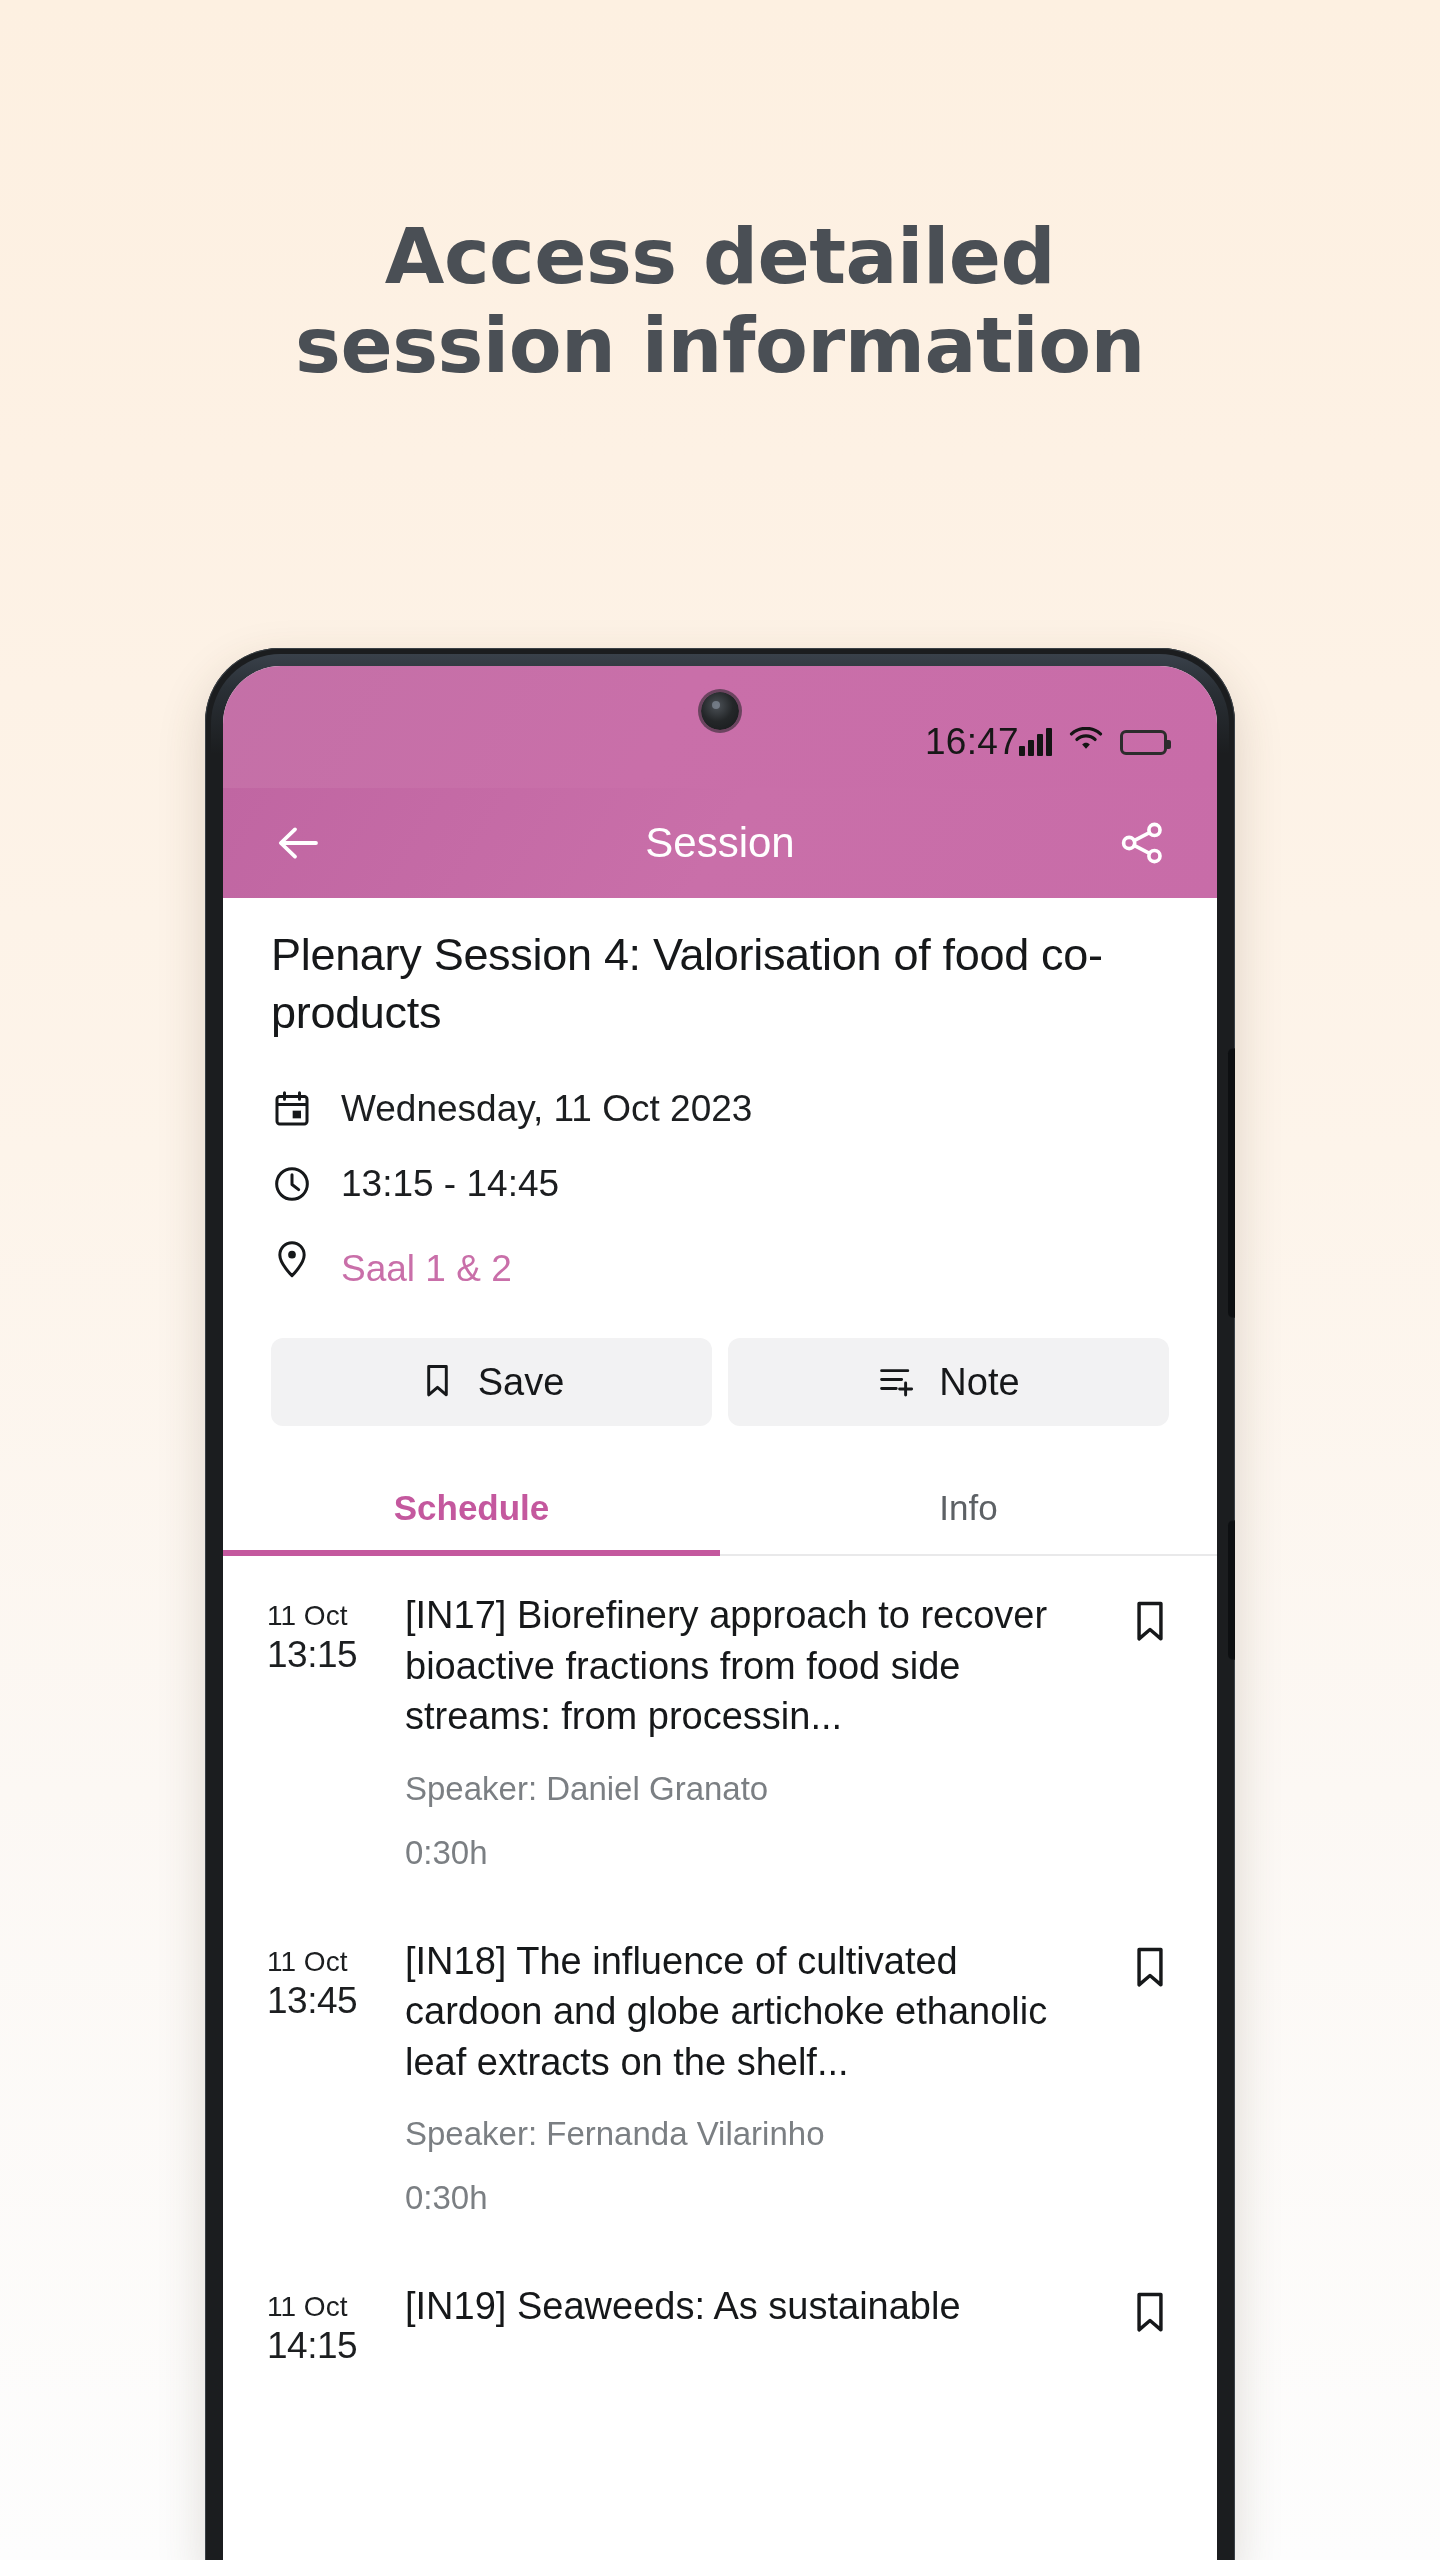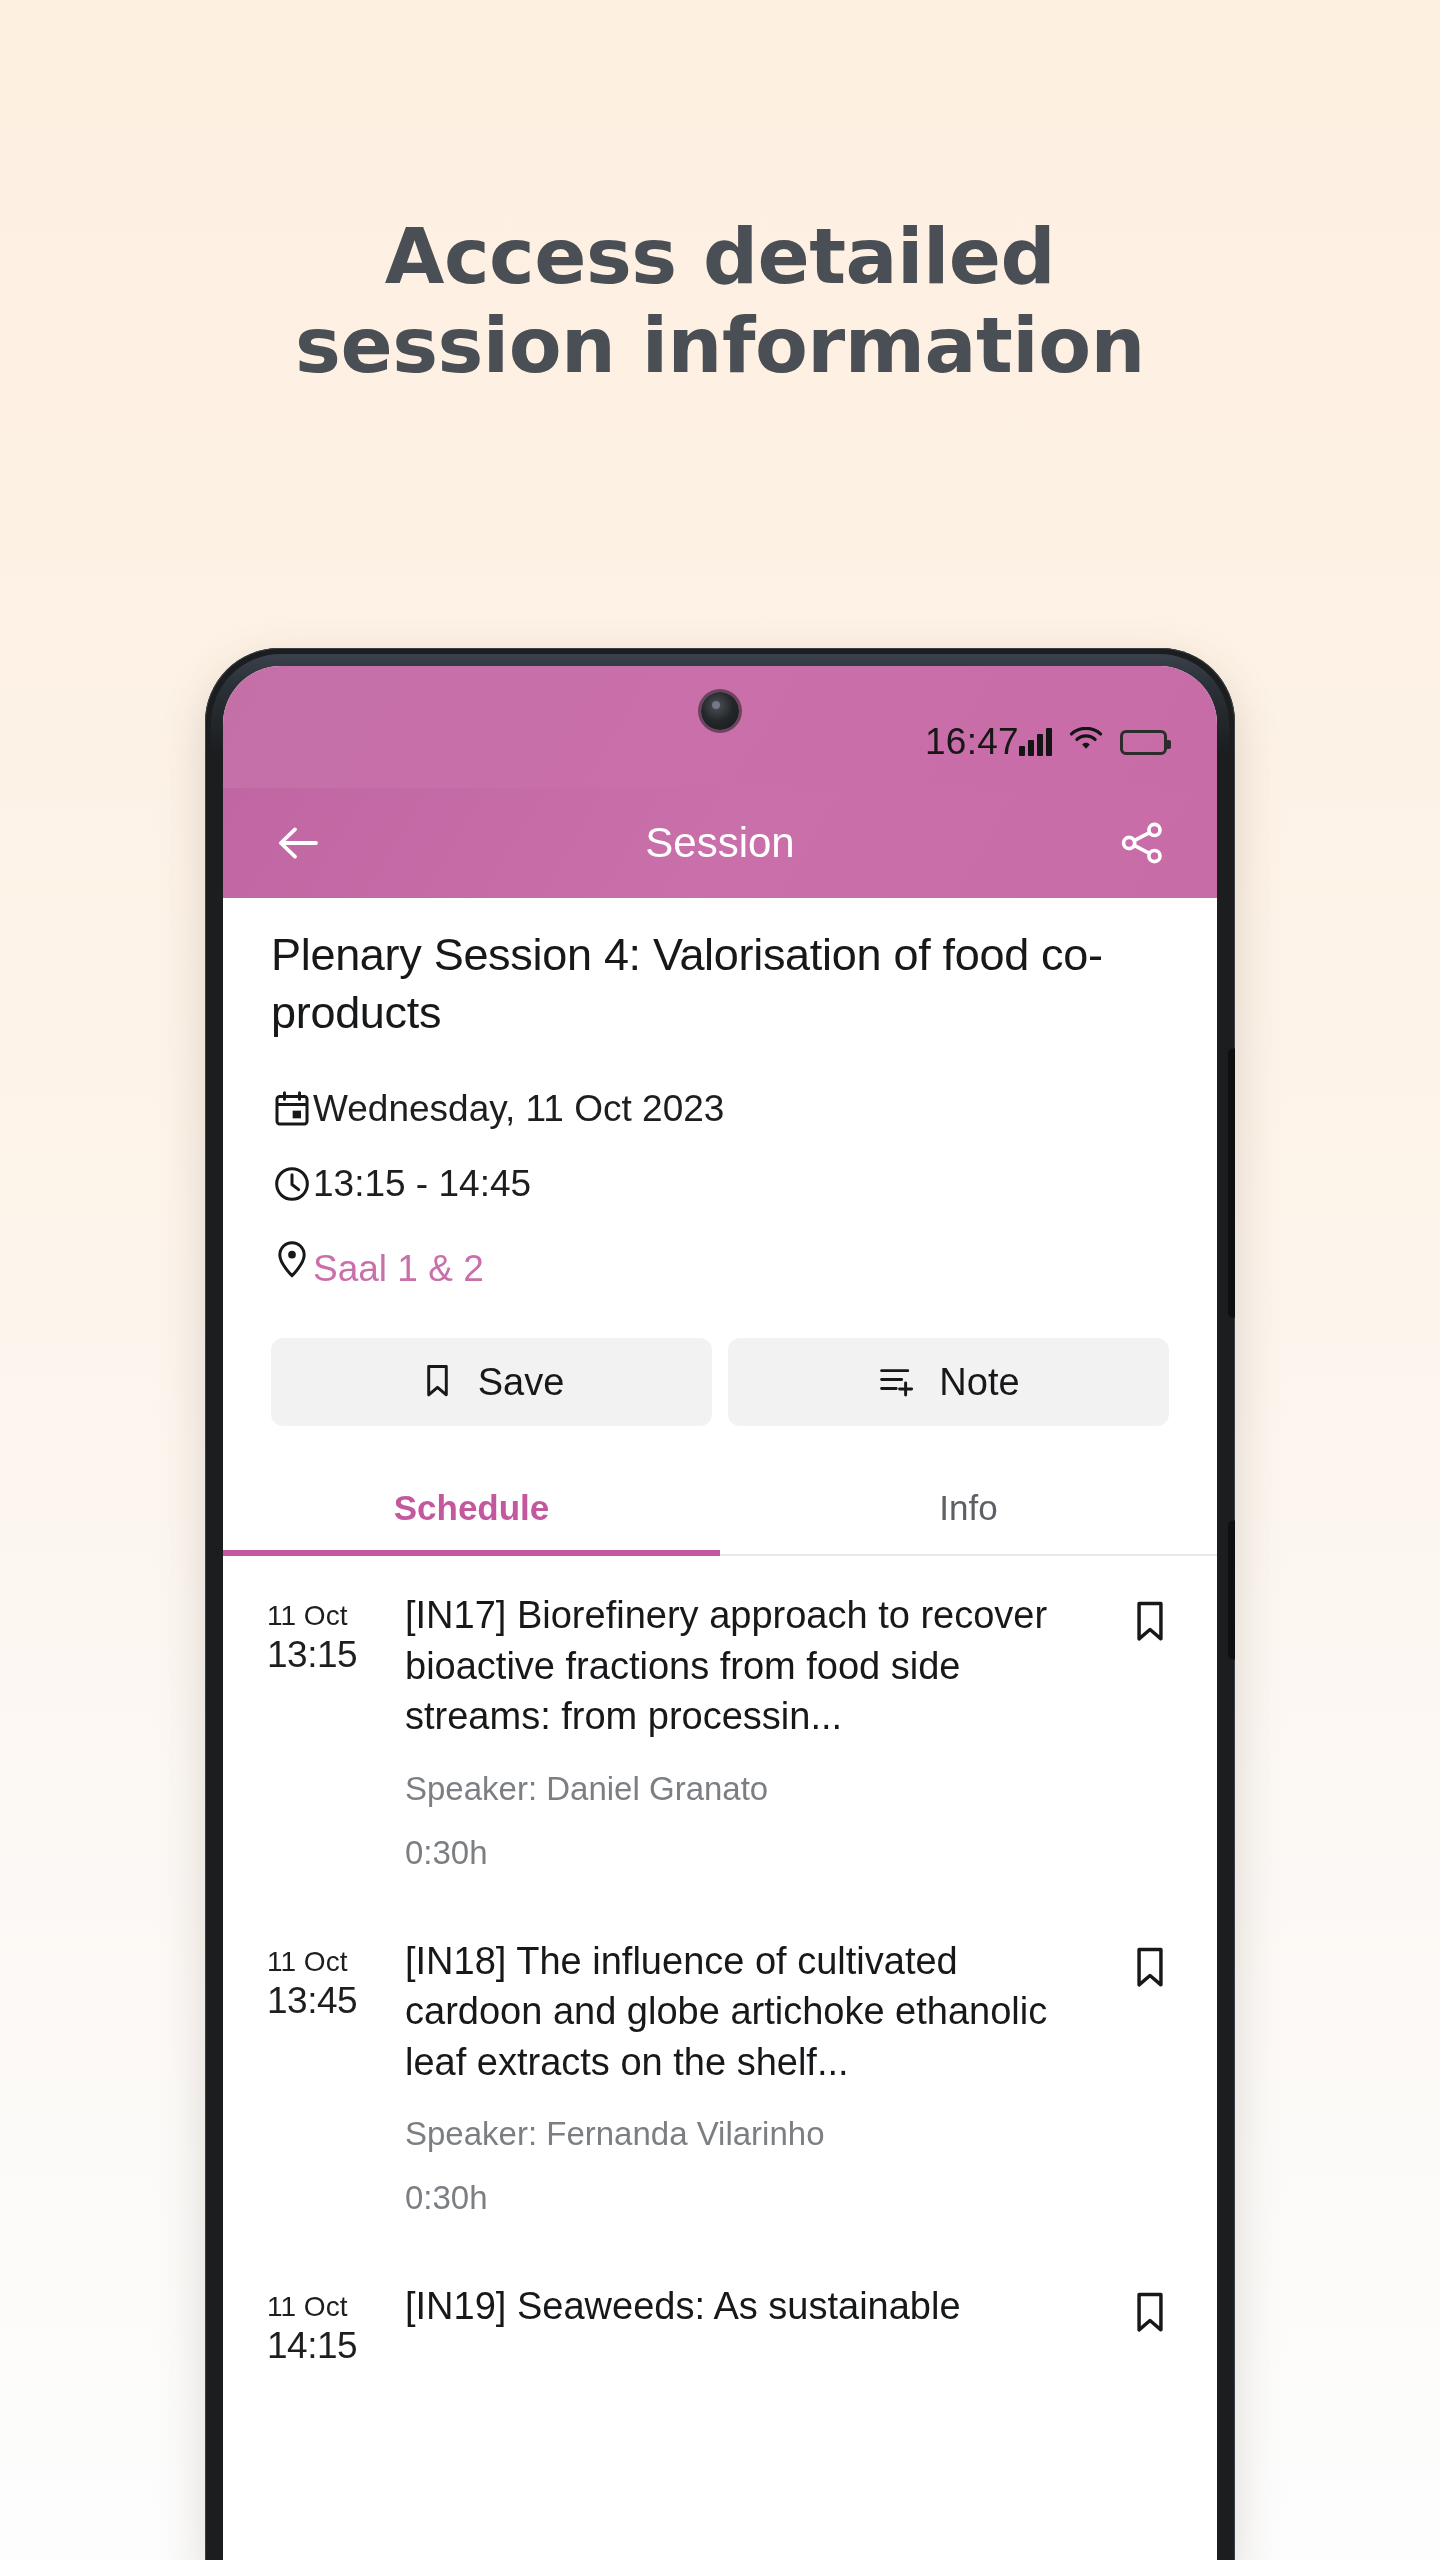--- a/index.html
+++ b/index.html
@@ -187,20 +187,21 @@
     font-weight: 400;
     color: #16181a;
     padding: 28px 48px 0 48px;
     letter-spacing: -0.3px;
   }
 
   .meta-list { padding: 30px 48px 0 48px; }
   .meta-row {
     display: flex;
     align-items: center;
+    gap: 28px;
     height: 75px;
   }
   .meta-icon {
     width: 42px; height: 42px;
     flex: 0 0 42px;
     display: flex; align-items: center; justify-content: center;
   }
   .meta-text {
     font-size: 37px;
     color: #1c1e20;

